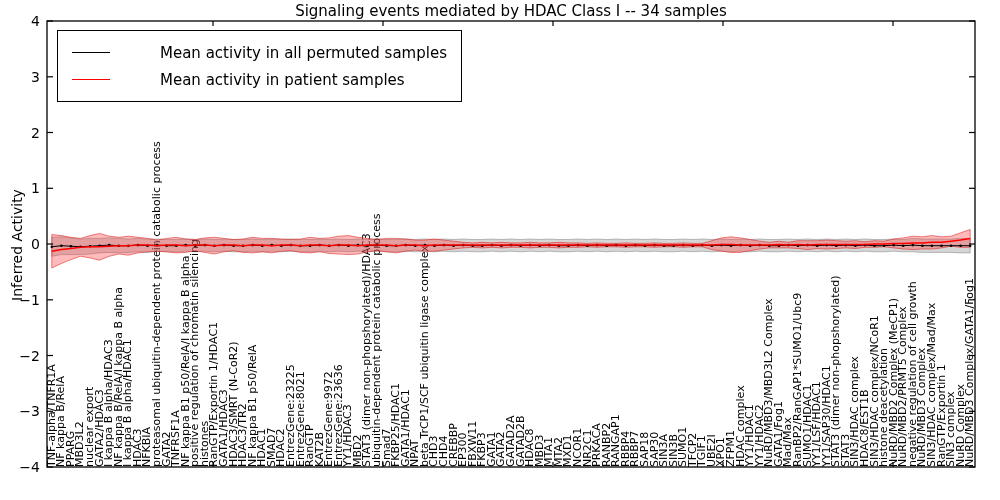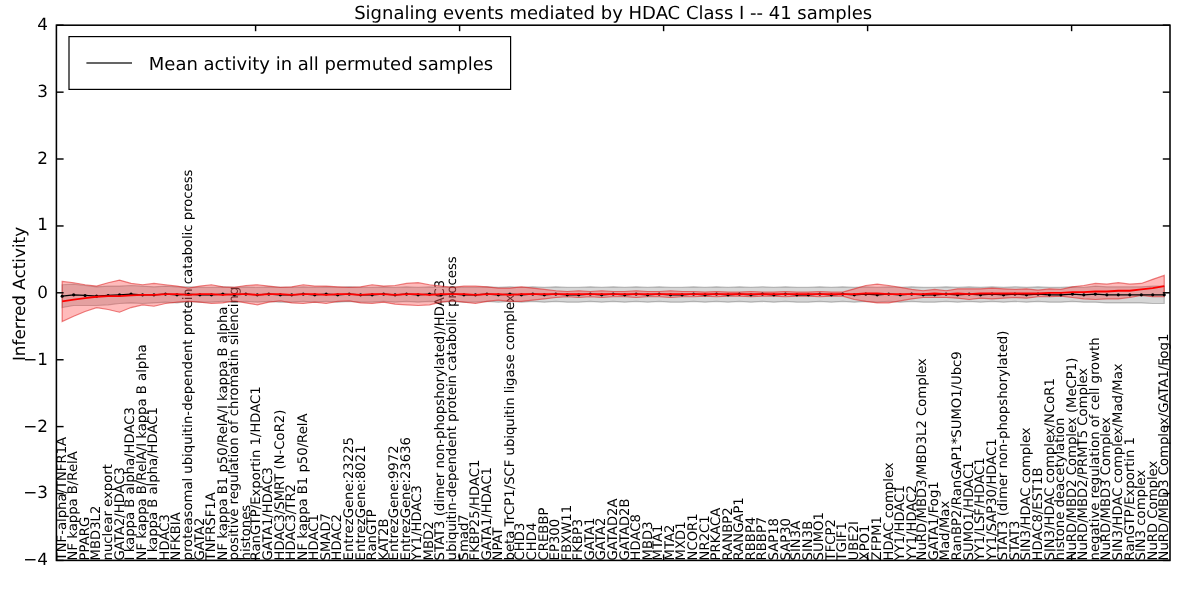--- a/index.html
+++ b/index.html
@@ -17,27 +17,27 @@
     transform:rotate(-90deg);transform-origin:left bottom;color:#000;
   }
   .ytick-label{position:absolute;width:32px;text-align:right;font-size:14px;line-height:16px;}
   #plot-svg{position:absolute;left:0;top:0;z-index:2;pointer-events:none;}
   #legend{
     position:absolute;left:57px;top:30px;z-index:3;background:#ffffff;
     border:1.5px solid #000;padding:8px 14px 8px 10px;
   }
   .legend-row{display:flex;align-items:center;height:27px;}
   .legend-swatch{display:inline-block;width:38px;height:0;border-top:1.6px solid #000;margin:0 14px 0 4px;}
-  .legend-label{font-size:15px;white-space:nowrap;}
+  .legend-label{font-size:15px;white-space:nowrap;margin-left:36px;}
 </style>
 </head>
 <body>
 
 <div id="figure">
-  <div id="chart-title">Signaling events mediated by HDAC Class I -- 41 samples</div>
+  <div id="chart-title">Signaling events mediated by HDAC Class I -- 34 samples</div>
   <div id="y-axis-label">Inferred Activity</div>
 
   <div id="xlabels">
       <div class="xcat" style="left: 57.7835px;">TNF-alpha/TNFR1A</div>
       <div class="xcat" style="left: 67.3505px;">NF kappa B/RelA</div>
       <div class="xcat" style="left: 76.9175px;">PPARG</div>
       <div class="xcat" style="left: 86.4845px;">MBD3L2</div>
       <div class="xcat" style="left: 96.0515px;">nuclear export</div>
       <div class="xcat" style="left: 105.619px;">GATA2/HDAC3</div>
       <div class="xcat" style="left: 115.186px;">I kappa B alpha/HDAC3</div>
@@ -275,14 +275,18 @@
       <line x1="723" y1="462" x2="723" y2="467" stroke="#000000" stroke-width="1.2"></line>
       <line x1="893" y1="21" x2="893" y2="26" stroke="#000000" stroke-width="1.2"></line>
       <line x1="893" y1="462" x2="893" y2="467" stroke="#000000" stroke-width="1.2"></line>
     </svg>
 
   <div id="legend">
     <div class="legend-row">
       <span class="legend-swatch" id="swatch-0" style="border-top-color: rgb(0, 0, 0);"></span>
       <span class="legend-label">Mean activity in all permuted samples</span>
     </div>
+    <div class="legend-row">
+      <span class="legend-swatch" id="swatch-1" style="border-top-color: rgb(255, 0, 0);"></span>
+      <span class="legend-label">Mean activity in patient samples</span>
+    </div>
   </div>
 </div>
 
 </body></html>

